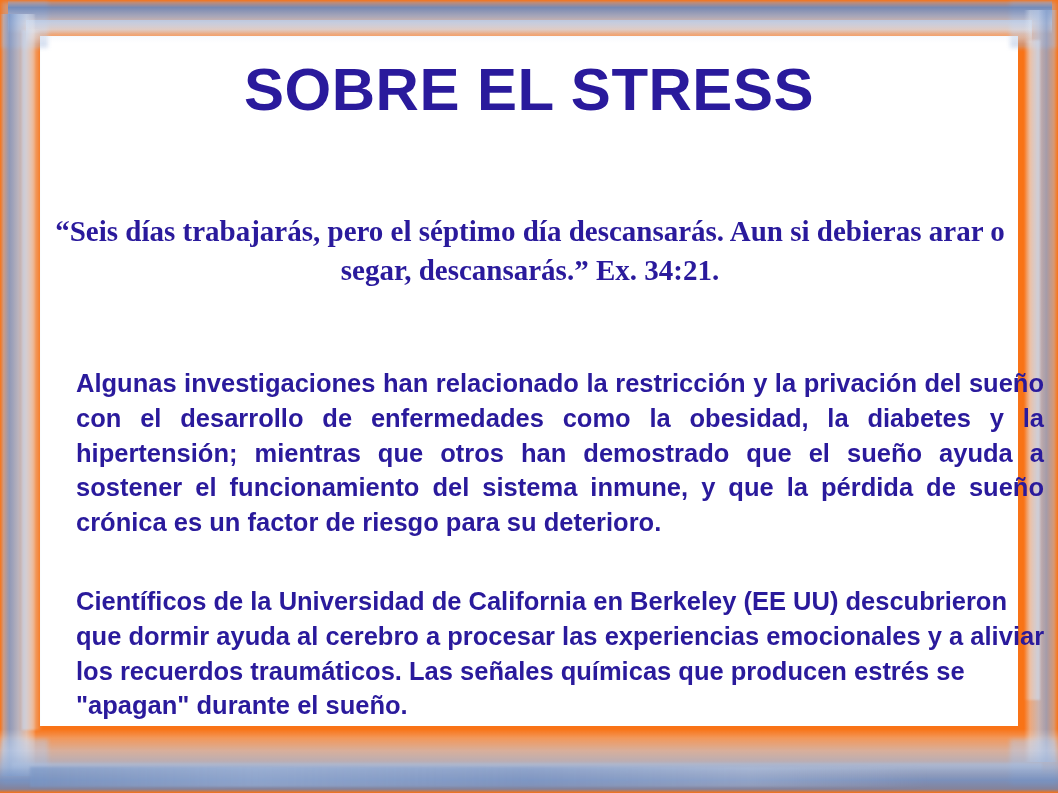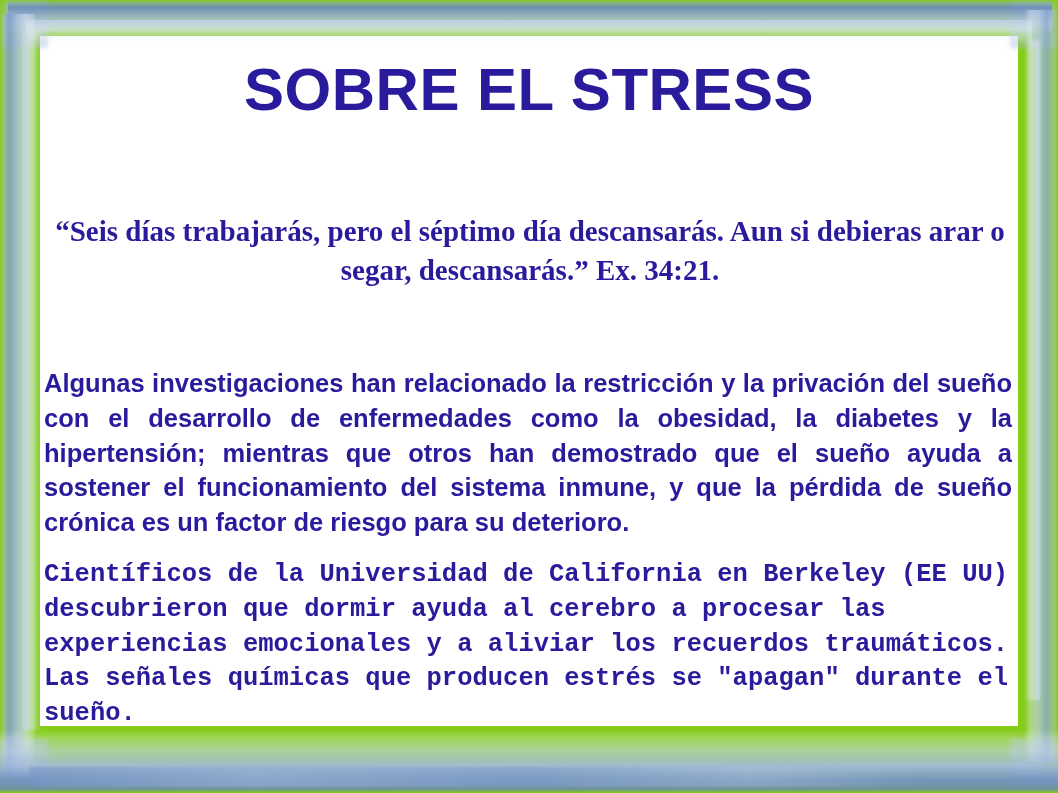--- a/index.html
+++ b/index.html
@@ -8,21 +8,21 @@
     background: #ffffff;
   }
   body {
     font-family: "Liberation Sans", sans-serif;
   }
 
   #slide {
     position: relative;
     width: 1058px;
     height: 793px;
-    background: #84cc16;
+    background: #f97316;
     overflow: hidden;
   }
 
   
   .frame {
     position: absolute;
     inset: 0;
     pointer-events: none;
   }
 
@@ -223,42 +223,41 @@
     text-align: center;
     font-size: 29px;
     font-weight: bold;
     color: #2a1a9c;
     line-height: 1.34;
     font-family: Liberation Serif, serif;
   }
 
   .body-block {
     position: absolute;
-    left: 44px;
+    left: 76px;
     top: 366px;
     width: 972px;
   }
 
   .body-para {
     font-size: 25.5px;
     font-weight: bold;
     color: #2a1a9c;
     line-height: 1.365;
     margin: 0;
     text-align: left;
   }
   .body-para.p1 {
     text-align: justify;
     text-justify: inter-word;
     width: 968px;
   }
   .body-para.p2 {
-    margin-top: 18px;
+    margin-top: 44px;
     width: 972px;
-    font-family: Liberation Mono, monospace;
   }
 </style>
 </head>
 <body>
 
 <div id="slide">
 
   <div class="frame">
     <div class="canvas"></div>
     <div class="corner tl"></div>

